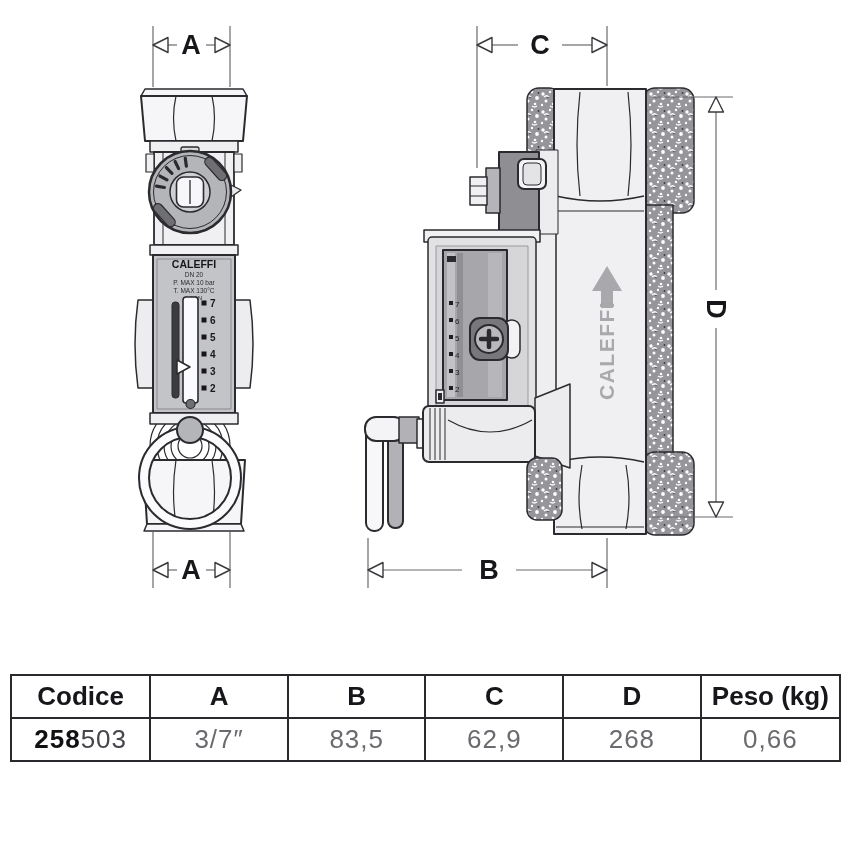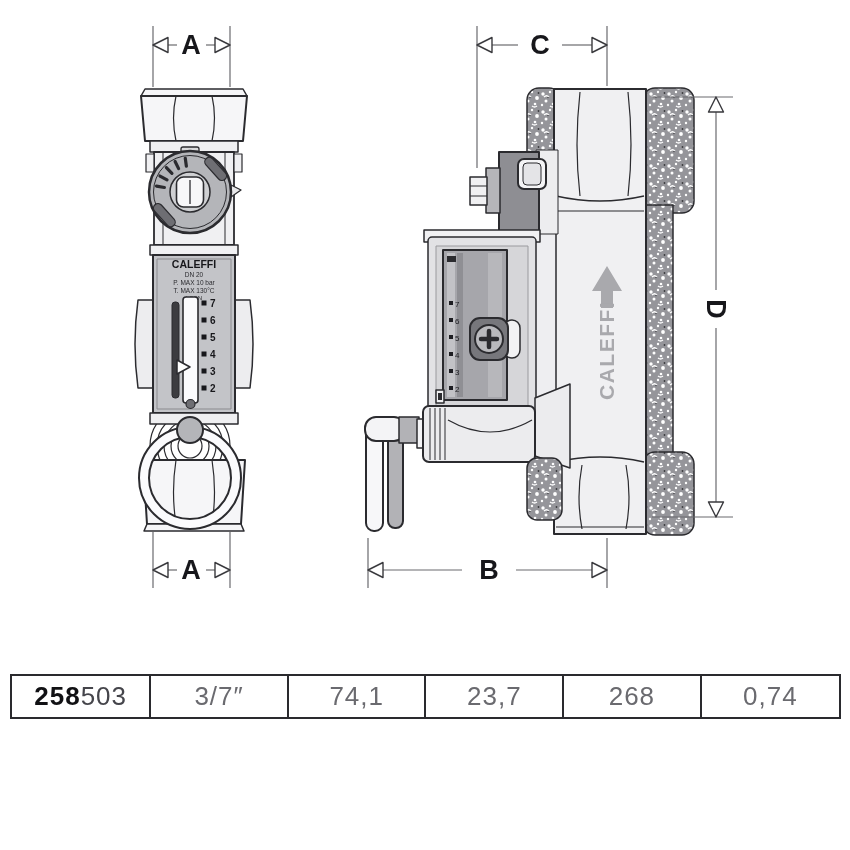--- a/index.html
+++ b/index.html
@@ -302,26 +302,34 @@
   <table class="spec-table">
     <colgroup>
       <col style="width:16.8%">
         <col style="width:16.6%">
         <col style="width:16.6%">
       <col style="width:16.6%">
         <col style="width:16.6%">
         <col style="width:16.8%">
     </colgroup>
     <tbody>
+        <tr class="hdr">
+      <td>Codice</td>
+      <td>A</td>
+      <td>B</td>
+      <td>C</td>
+      <td>D</td>
+      <td>Peso (kg)</td>
+    </tr>
     <tr class="val">
       <td>
         <span class="code-prefix">258</span><span class="code-suffix">503</span>
       </td>
       <td>3/7″</td>
-      <td>74,1</td>
-      <td>23,7</td>
+      <td>83,5</td>
+      <td>62,9</td>
       <td>268</td>
-      <td>0,74</td>
+      <td>0,66</td>
     </tr>
   </tbody>
     </table>
 
 </div>
 
 </body></html>

